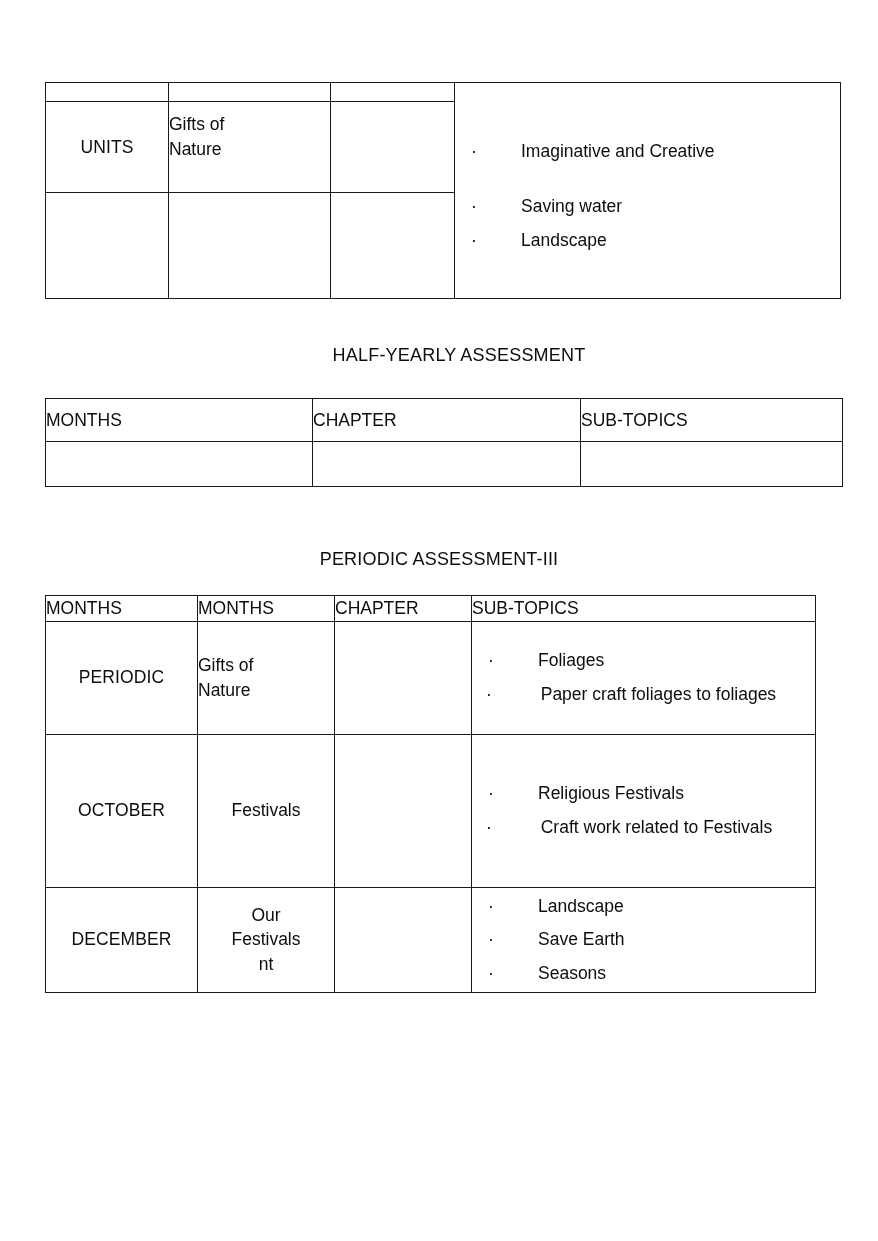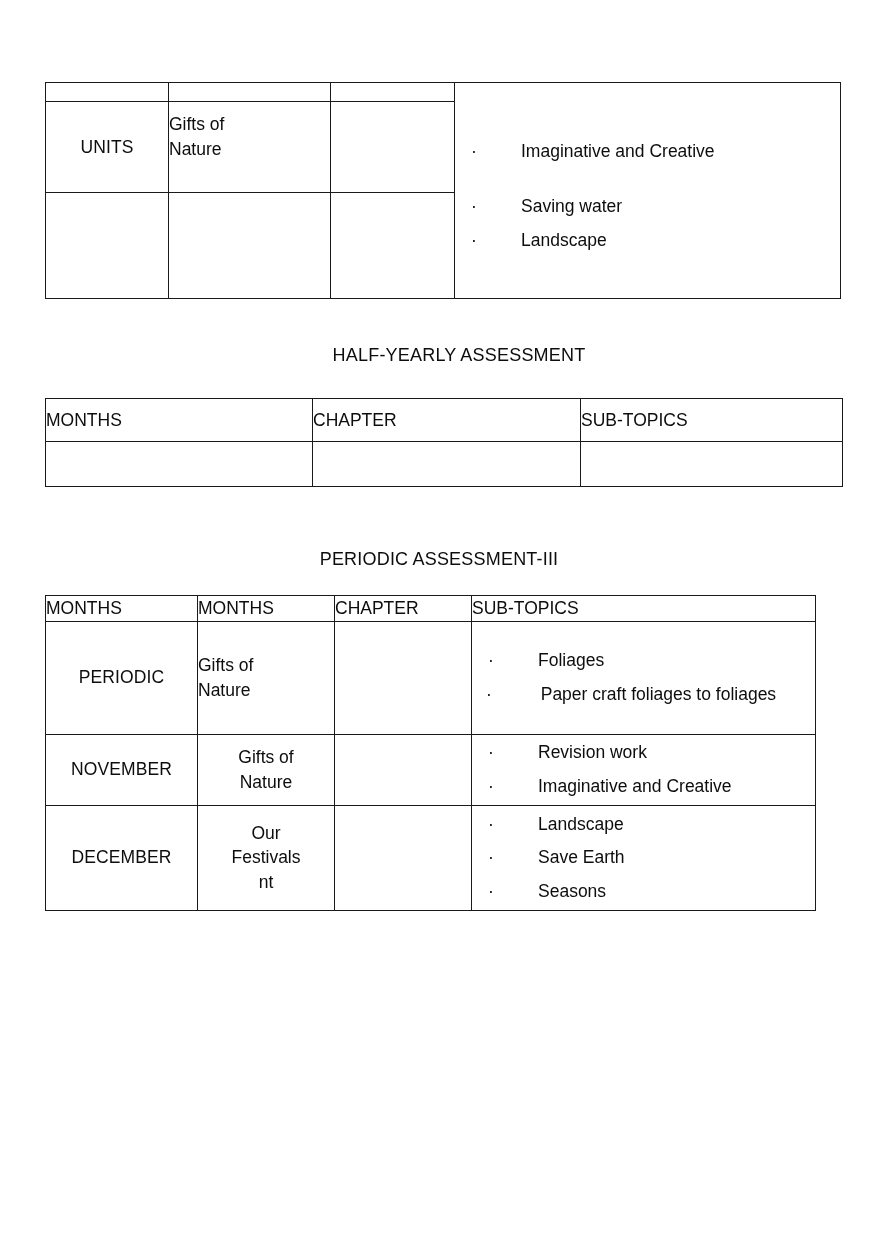--- a/index.html
+++ b/index.html
@@ -224,39 +224,38 @@
               <span>Foliages</span>
             </li>
             <li style="padding-left:52px;text-indent:-52px;padding-right:0">
               <span class="bul" style="position:static">·</span>
               <span style="display:inline-block;width:44px"></span><span>Paper craft foliages to foliages</span>
             </li>
           </ul>
         </td>
       </tr>
 
-
-      <tr>
-        <td class="month-cell" style="height:70px">NOVEMBER</td>
-        <td class="unit-cell" style="white-space:pre-line">Gifts of
-Nature</td>
-        <td class="center"></td>
-        <td class="subtopics-cell-mid">
-          <ul class="bullets">
-            <li class="gap-sm">
-              <span class="bul">·</span>
-              <span>Revision work</span>
-            </li>
-            <li>
-              <span class="bul">·</span>
-              <span>Imaginative and Creative</span>
-            </li>
-          </ul>
-        </td>
-      </tr>
+      <tr>
+        <td class="month-cell" style="height:152px">OCTOBER</td>
+        <td class="unit-cell">Festivals</td>
+        <td class="center"></td>
+        <td class="subtopics-cell">
+          <ul class="bullets">
+            <li class="gap-sm">
+              <span class="bul">·</span>
+              <span>Religious Festivals</span>
+            </li>
+            <li style="padding-left:52px;text-indent:-52px;padding-right:0">
+              <span class="bul" style="position:static">·</span>
+              <span style="display:inline-block;width:44px"></span><span>Craft work related to Festivals</span>
+            </li>
+          </ul>
+        </td>
+      </tr>
+
 
       <tr>
         <td class="month-cell" style="height:104px">DECEMBER</td>
         <td class="unit-cell" style="white-space:pre-line">Our
 Festivals
 nt</td>
         <td class="center"></td>
         <td class="subtopics-cell-mid">
           <ul class="bullets">
             <li class="gap-sm">

